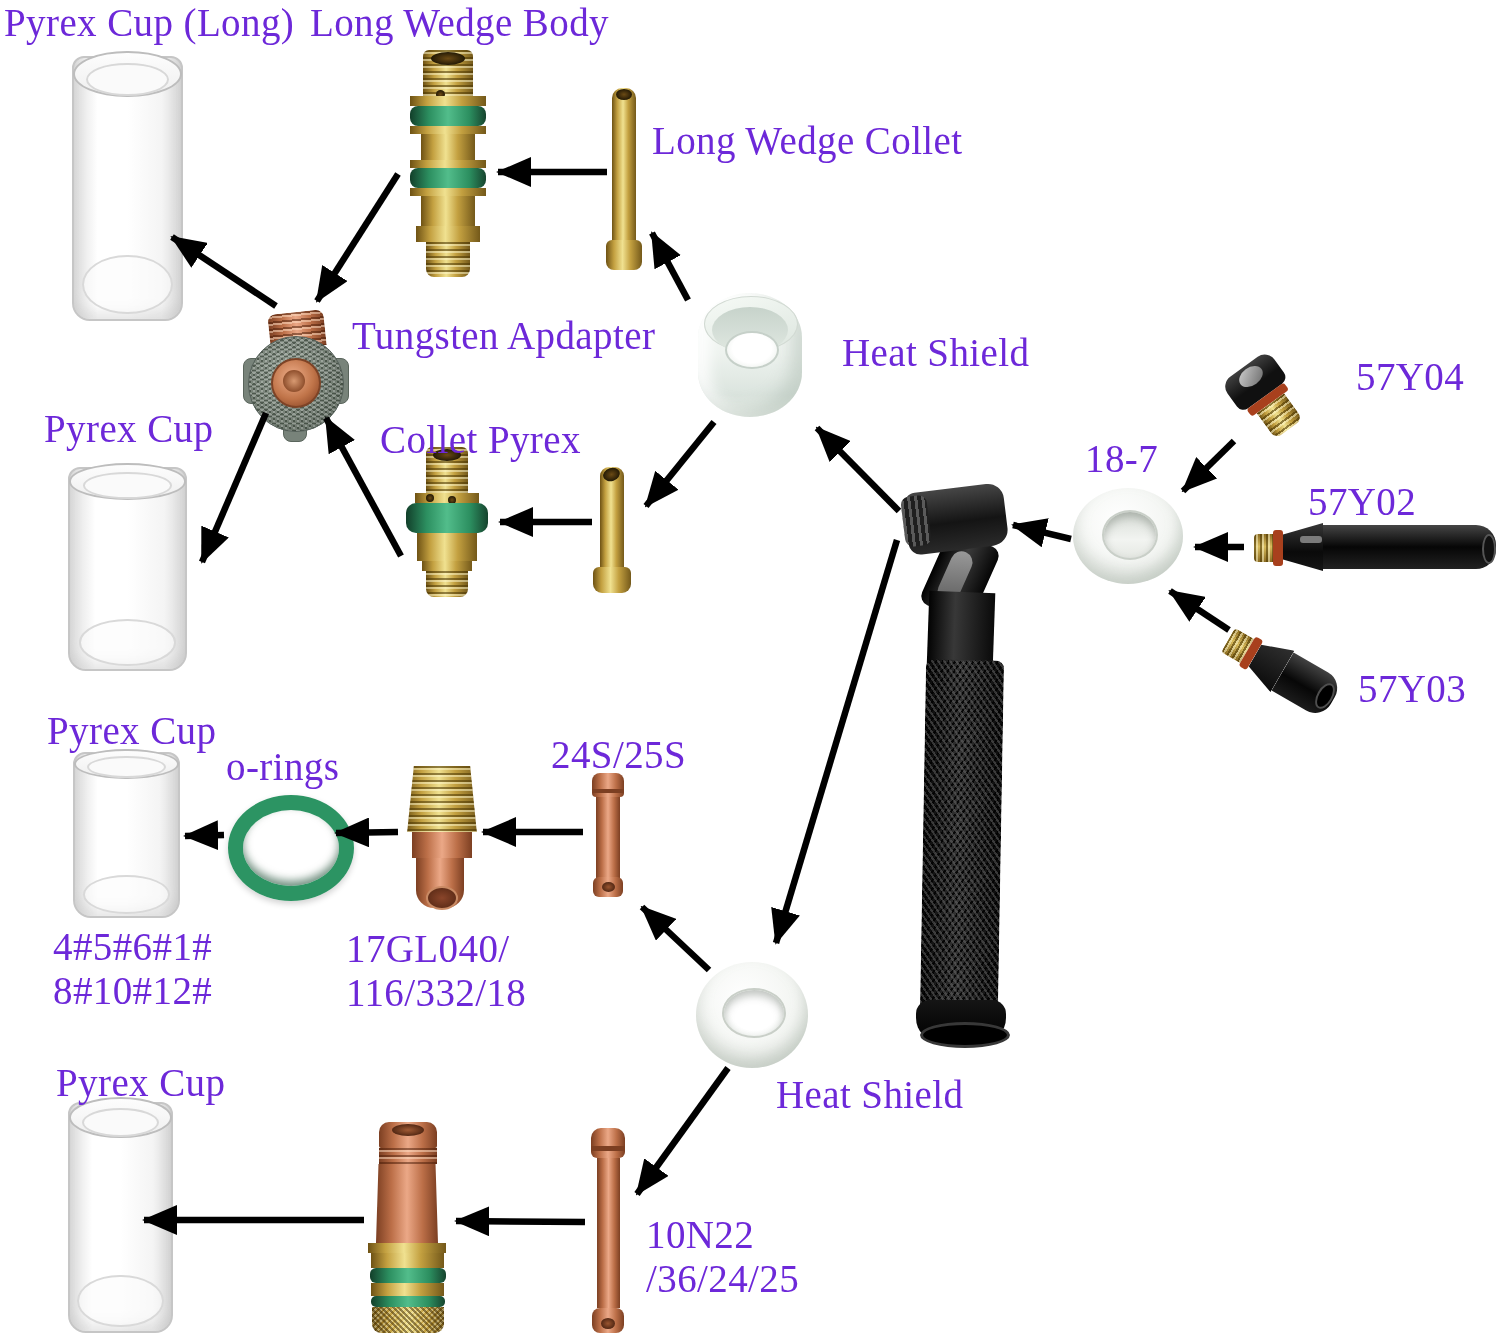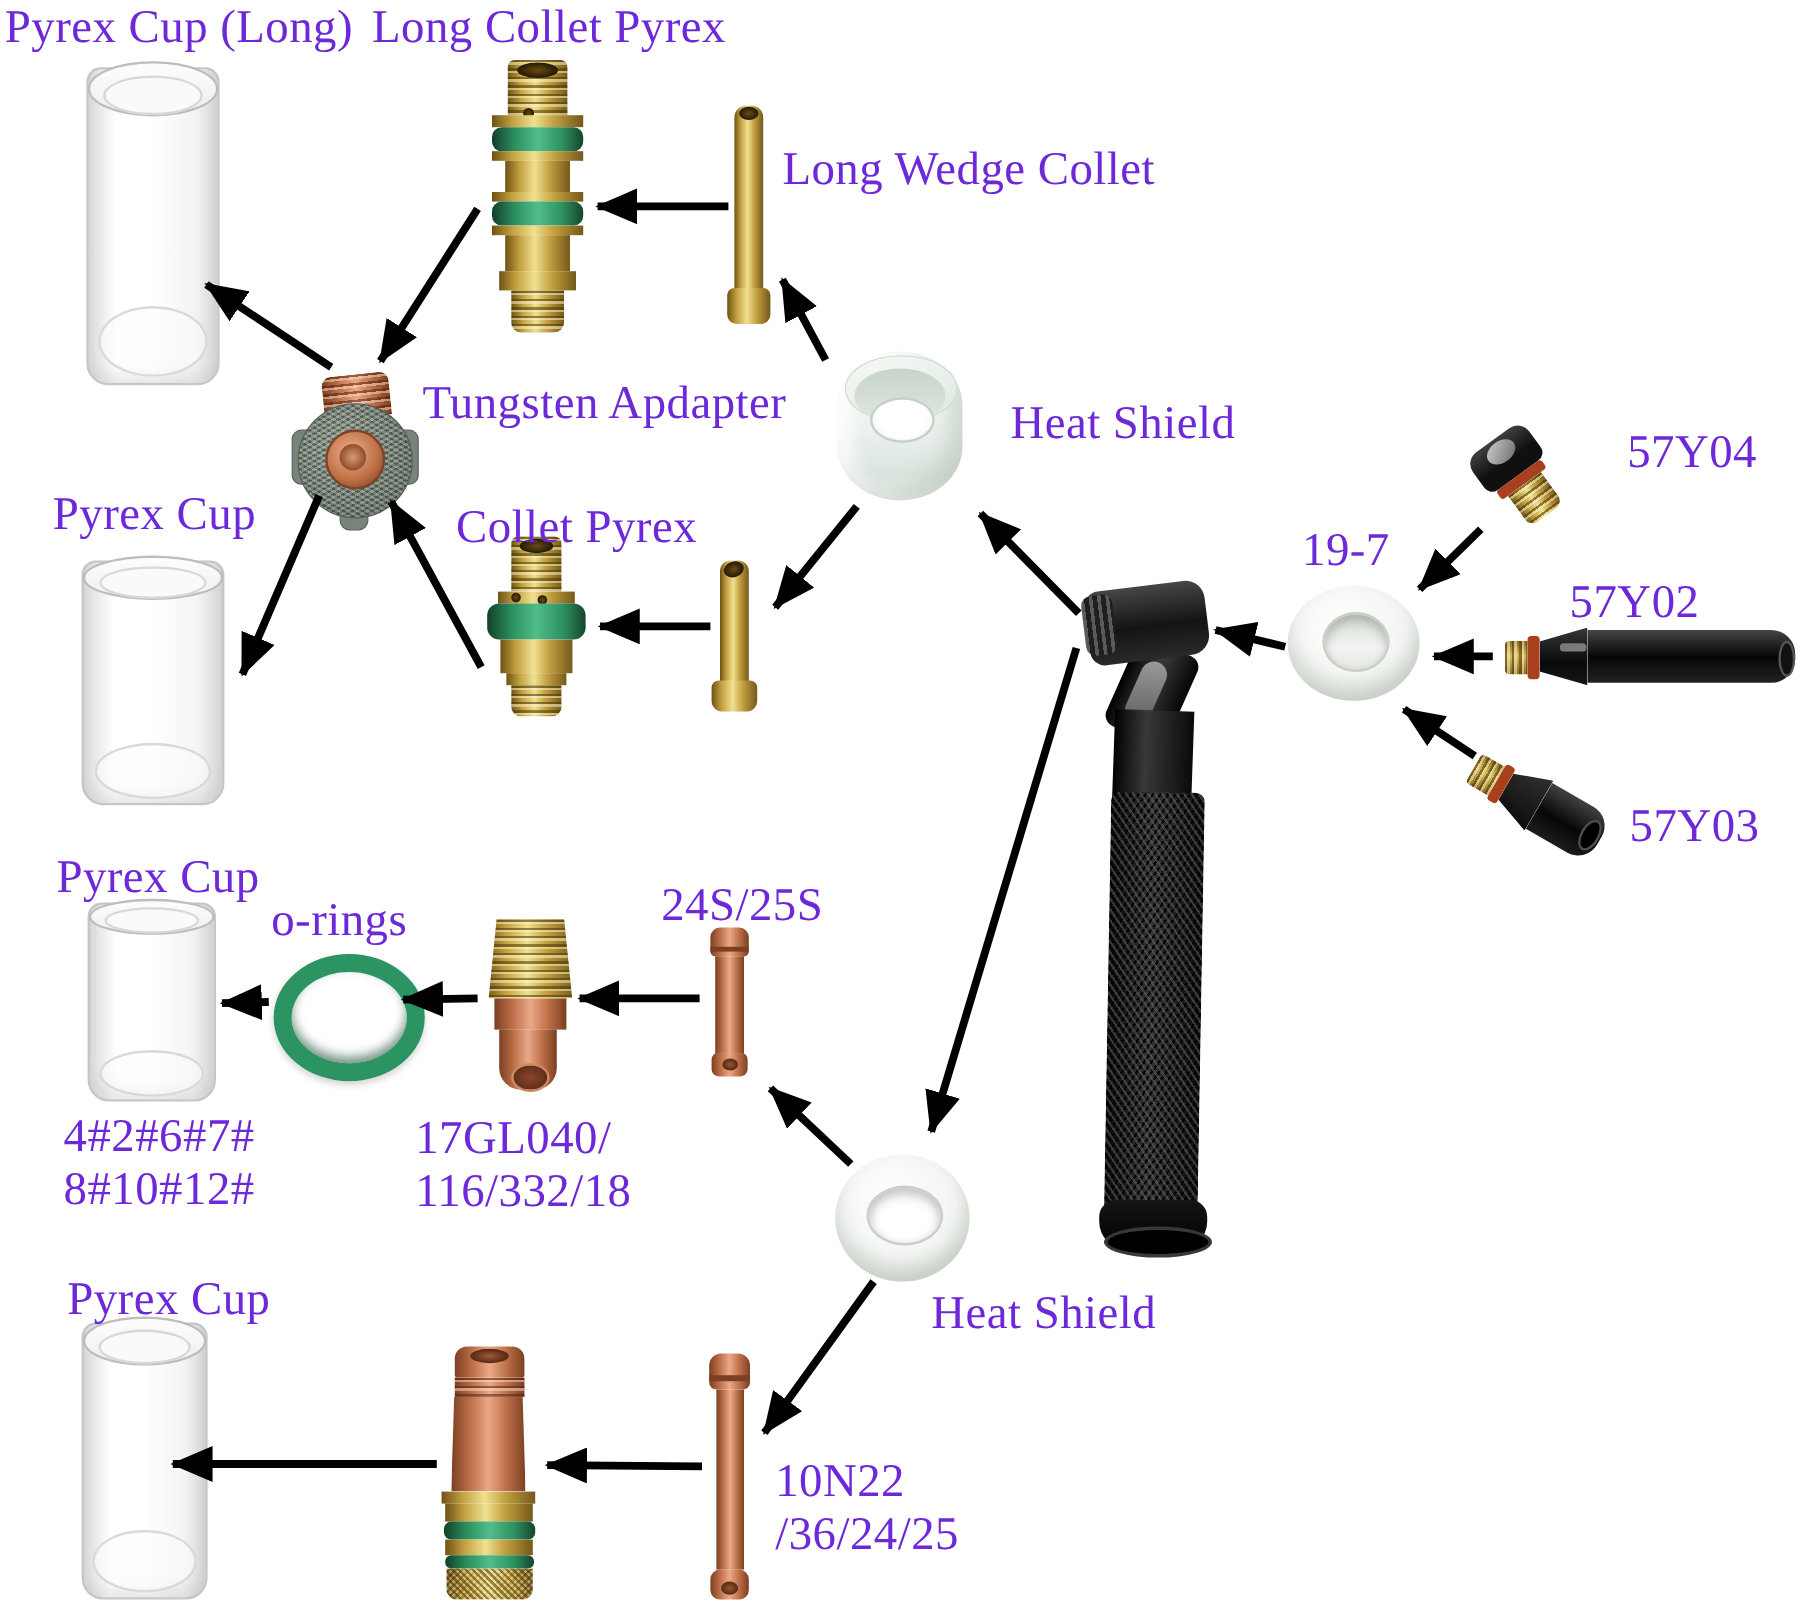--- a/index.html
+++ b/index.html
@@ -240,34 +240,34 @@
       <line x1="728" y1="1068" x2="637" y2="1194"></line>
       <line x1="583" y1="832" x2="483" y2="832"></line>
       <line x1="398" y1="832" x2="336" y2="833"></line>
       <line x1="224" y1="835" x2="185" y2="836"></line>
       <line x1="585" y1="1222" x2="456" y2="1221"></line>
       <line x1="364" y1="1220" x2="144" y2="1220"></line>
     </g>
   </svg>
 
   <div class="lbl" style="left:4px;top:2px">Pyrex Cup (Long)</div>
-  <div class="lbl" style="left:310px;top:2px">Long Collet Pyrex</div>
+  <div class="lbl" style="left:310px;top:2px">Long Wedge Body</div>
   <div class="lbl" style="left:352px;top:315px">Tungsten Apdapter</div>
   <div class="lbl" style="left:652px;top:120px">Long Wedge Collet</div>
   <div class="lbl" style="left:842px;top:332px">Heat Shield</div>
   <div class="lbl" style="left:44px;top:408px">Pyrex Cup</div>
   <div class="lbl" style="left:380px;top:419px">Collet Pyrex</div>
   <div class="lbl" style="left:1356px;top:356px">57Y04</div>
-  <div class="lbl" style="left:1085px;top:438px">19-7</div>
+  <div class="lbl" style="left:1085px;top:438px">18-7</div>
   <div class="lbl" style="left:1308px;top:481px">57Y02</div>
   <div class="lbl" style="left:1358px;top:668px">57Y03</div>
   <div class="lbl" style="left:47px;top:710px">Pyrex Cup</div>
   <div class="lbl" style="left:226px;top:746px">o-rings</div>
   <div class="lbl" style="left:551px;top:734px">24S/25S</div>
-  <div class="lbl" style="left:53px;top:926px">4#2#6#7#</div>
+  <div class="lbl" style="left:53px;top:926px">4#5#6#1#</div>
   <div class="lbl" style="left:53px;top:970px">8#10#12#</div>
   <div class="lbl" style="left:346px;top:928px">17GL040/</div>
   <div class="lbl" style="left:346px;top:972px">116/332/18</div>
   <div class="lbl" style="left:776px;top:1074px">Heat Shield</div>
   <div class="lbl" style="left:56px;top:1062px">Pyrex Cup</div>
   <div class="lbl" style="left:646px;top:1214px">10N22</div>
   <div class="lbl" style="left:646px;top:1258px">/36/24/25</div>
 
 </div>
 

